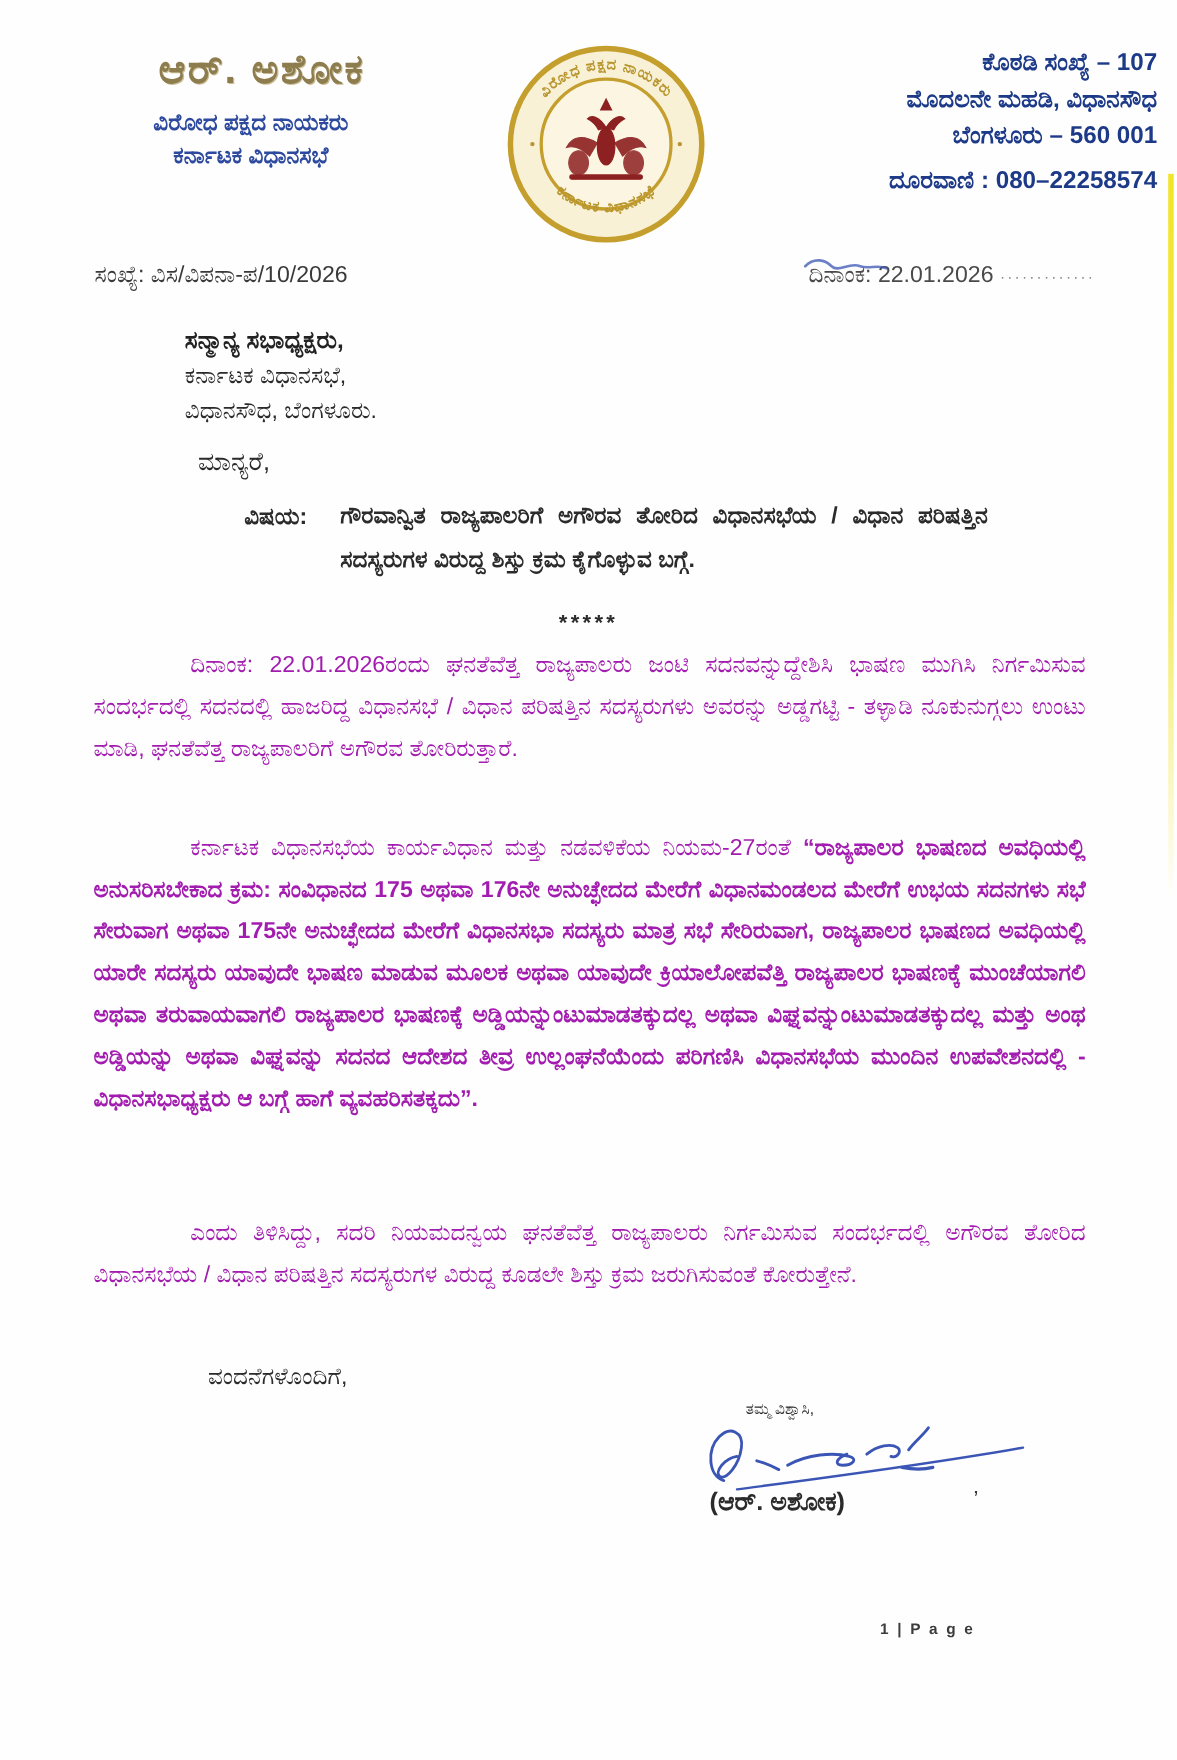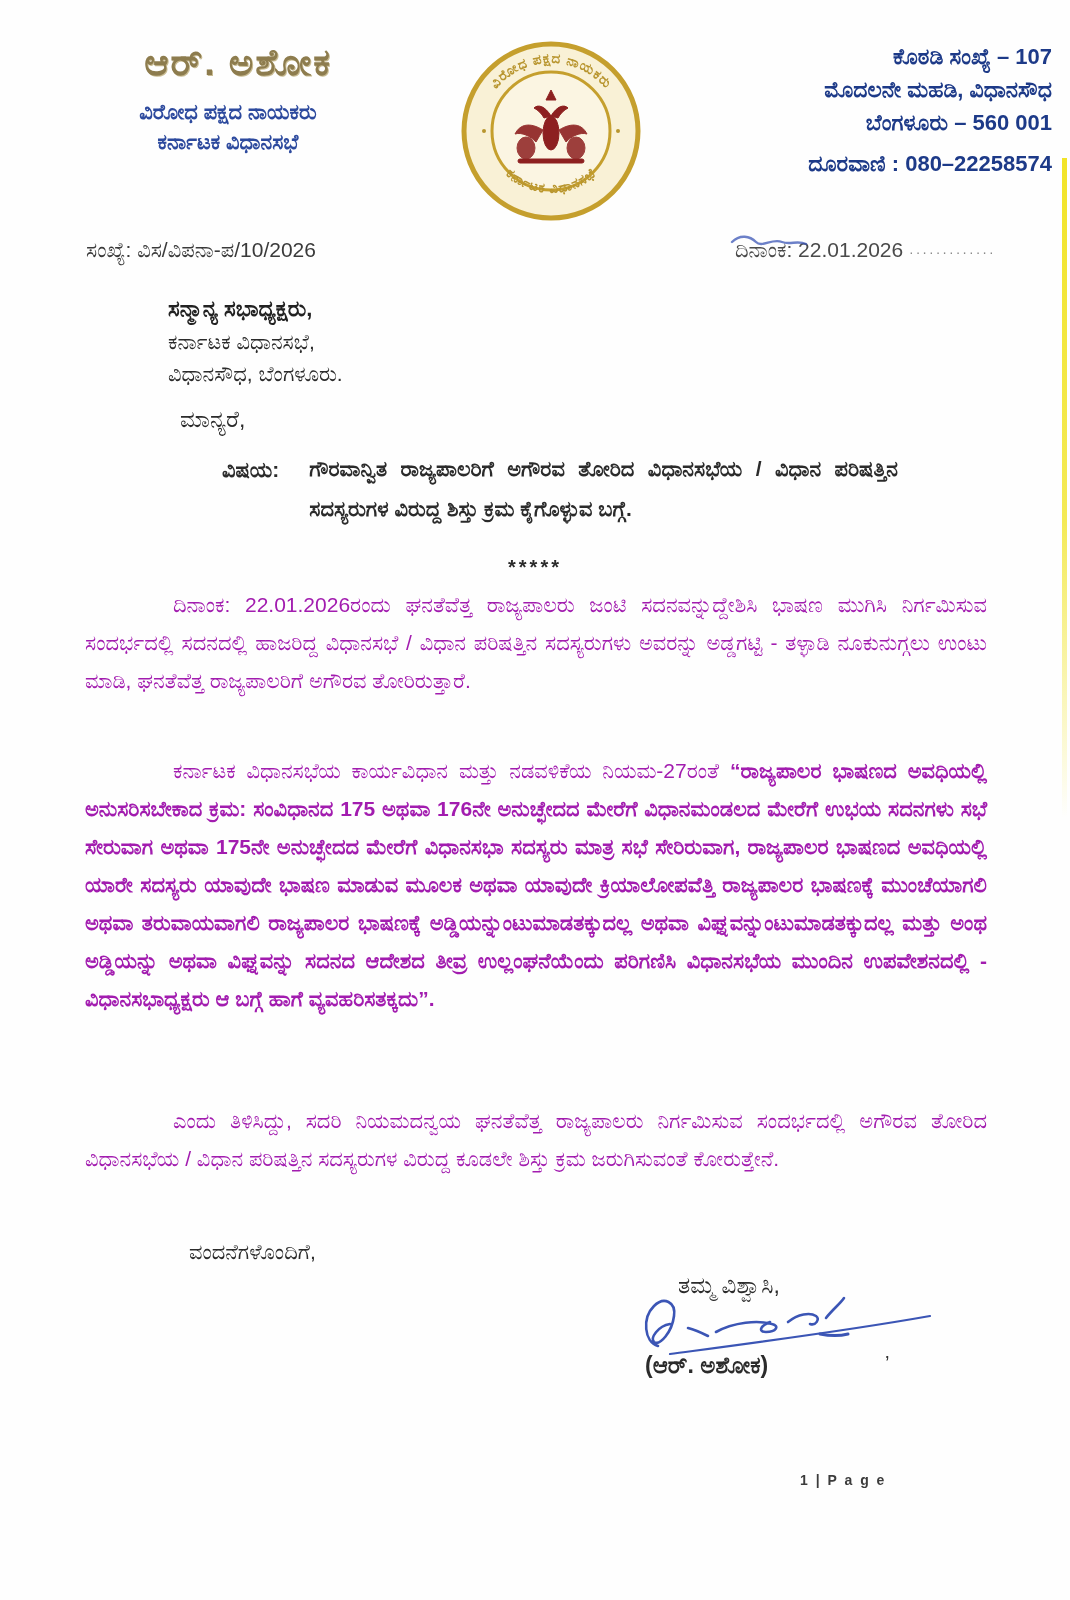--- a/index.html
+++ b/index.html
@@ -37,21 +37,21 @@
   .subject-text{font-size:21px;font-weight:bold;line-height:40px;text-align:justify;margin-top:-9px;}
   .stars{left:0;top:556px;width:1070px;text-align:center;font-size:20px;font-weight:bold;letter-spacing:3px;}
   
   .para{left:85px;width:902px;font-size:21px;line-height:38px;text-align:justify;color:#a21caf;}
   .para1{top:586px;text-indent:88px;}
   .para2{top:752px;text-indent:88px;}
   .para2 .quote{font-weight:bold;}
   .para3{top:1102px;text-indent:88px;}
   
   .regards{left:189px;top:1240px;font-size:21px;}
-  .faithfully{left:678px;top:1272px;font-size:23px;}
+  .faithfully{left:678px;top:1272px;font-size:14px;}
   .signature{left:630px;top:1288px;width:330px;height:80px;}
   .signatory{left:645px;top:1352px;font-size:23px;font-weight:bold;}
   .sig-tick{left:885px;top:1352px;font-size:20px;color:#333;}
   .page-num{left:800px;top:1472px;font-size:14px;color:#3c3c3c;letter-spacing:2px;font-weight:bold;}
   
   .yellow-strip{
     right:3px;top:158px;width:5px;height:660px;
     background:linear-gradient(to bottom,#f2e428 0%,#f4ea56 55%,rgba(244,234,120,0) 100%);
   }
 </style>

